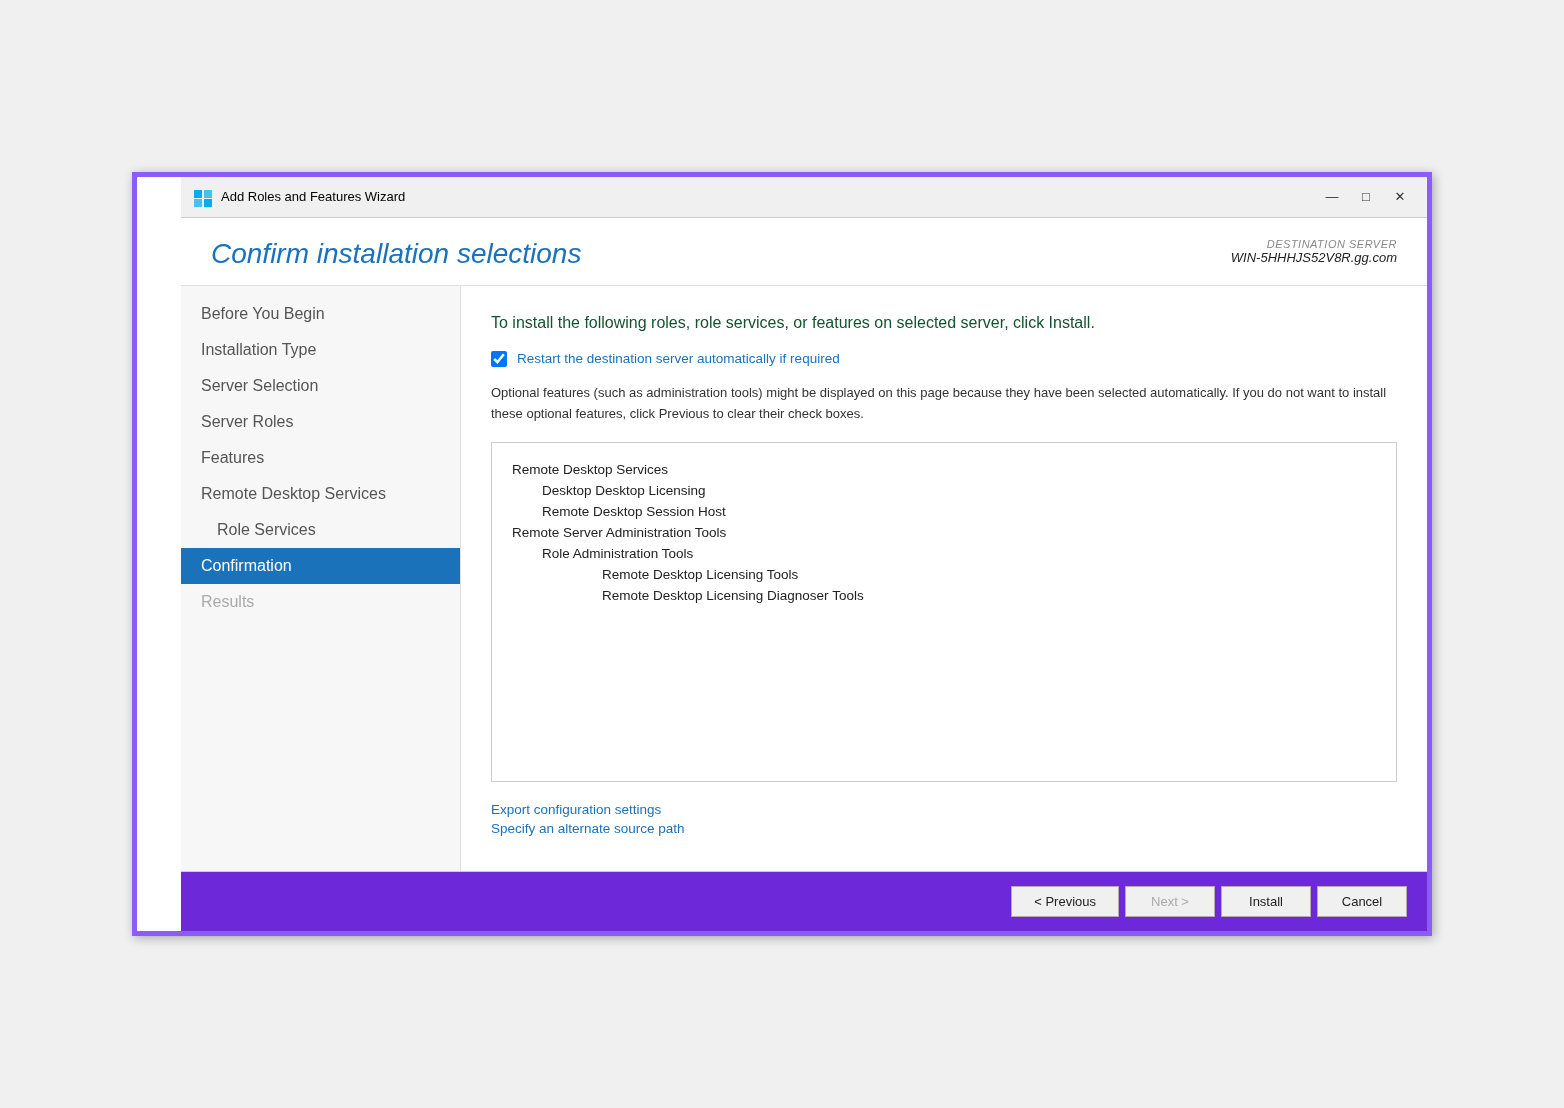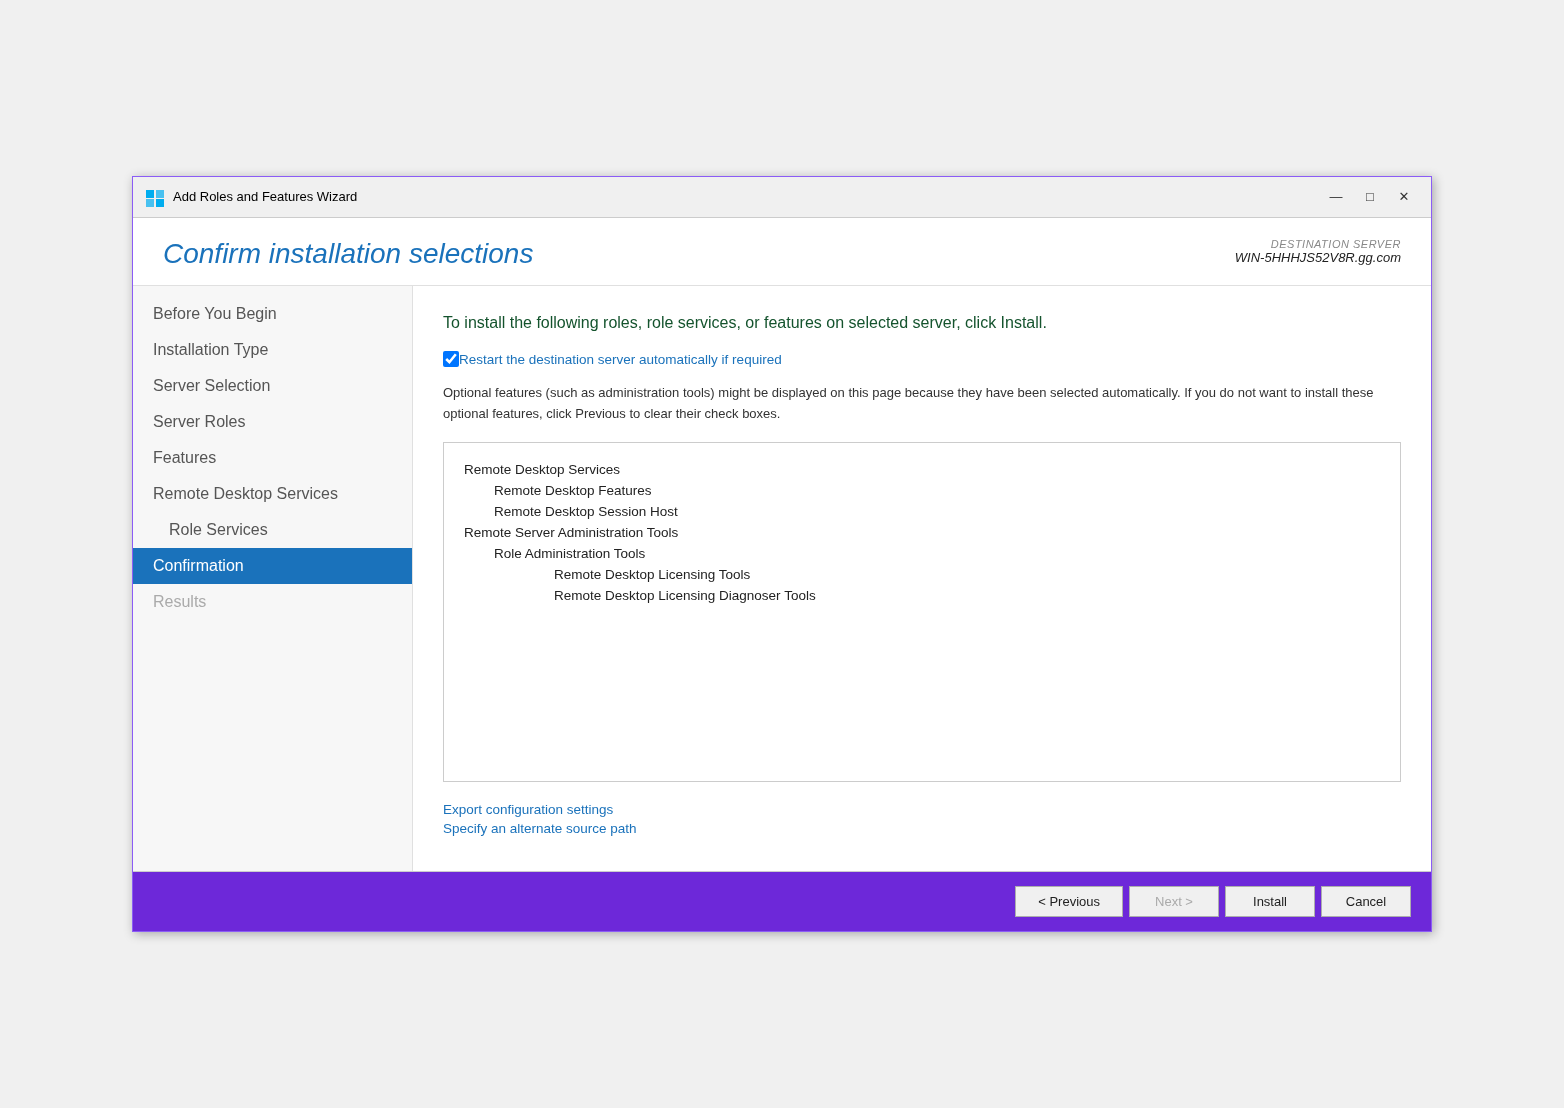--- a/index.html
+++ b/index.html
@@ -8,24 +8,25 @@
       background: #f0f0f0;
       display: flex;
       justify-content: center;
       align-items: center;
       min-height: 100vh;
       font-size: 14px;
     }
     .window {
       width: 1300px;
       background: #fff;
-      border: 1px solid #8b5cf6;
+      border: 5px solid #8b5cf6;
       box-shadow: 2px 2px 10px rgba(0,0,0,0.3);
       display: flex;
       flex-direction: column;
+      padding-left: 44px;
     }
     .title-bar {
       background: #f0f0f0;
       border-bottom: 1px solid #ccc;
       padding: 8px 12px;
       display: flex;
       align-items: center;
       justify-content: space-between;
     }
     .title-bar-left {
@@ -123,21 +124,22 @@
       overflow-y: auto;
     }
     .intro-text {
       color: #14532d;
       font-size: 16px;
       margin-bottom: 16px;
       line-height: 1.5;
     }
     .restart-checkbox-row {
       display: flex;
-      align-items: flex-end;
+      align-items: center;
+      gap: 10px;
       margin-bottom: 16px;
     }
     .restart-checkbox-row input[type="checkbox"] {
       width: 16px;
       height: 16px;
       cursor: pointer;
     }
     .restart-checkbox-label {
       color: #1a72bb;
       font-size: 13.5px;
@@ -254,21 +256,21 @@
 
       <div class="restart-checkbox-row">
         <input type="checkbox" id="restart-cb" checked="" style="">
         <label class="restart-checkbox-label" for="restart-cb">Restart the destination server automatically if required</label>
       </div>
 
       <p class="optional-text">Optional features (such as administration tools) might be displayed on this page because they have been selected automatically. If you do not want to install these optional features, click Previous to clear their check boxes.</p>
 
       <div class="install-list">
       <div class="install-list-item level0">Remote Desktop Services</div>
-          <div class="install-list-item level1">Remote Desktop Features</div>
+          <div class="install-list-item level1">Desktop Desktop Licensing</div>
           <div class="install-list-item level1">Remote Desktop Session Host</div>
           <div class="install-list-item level0">Remote Server Administration Tools</div>
           <div class="install-list-item level1">Role Administration Tools</div>
           <div class="install-list-item level3">Remote Desktop Licensing Tools</div>
           <div class="install-list-item level3">Remote Desktop Licensing Diagnoser Tools</div>
         </div>
 
       <div class="links-area">
       <a class="link" href="#">Export configuration settings</a>
           <a class="link" href="#">Specify an alternate source path</a>

